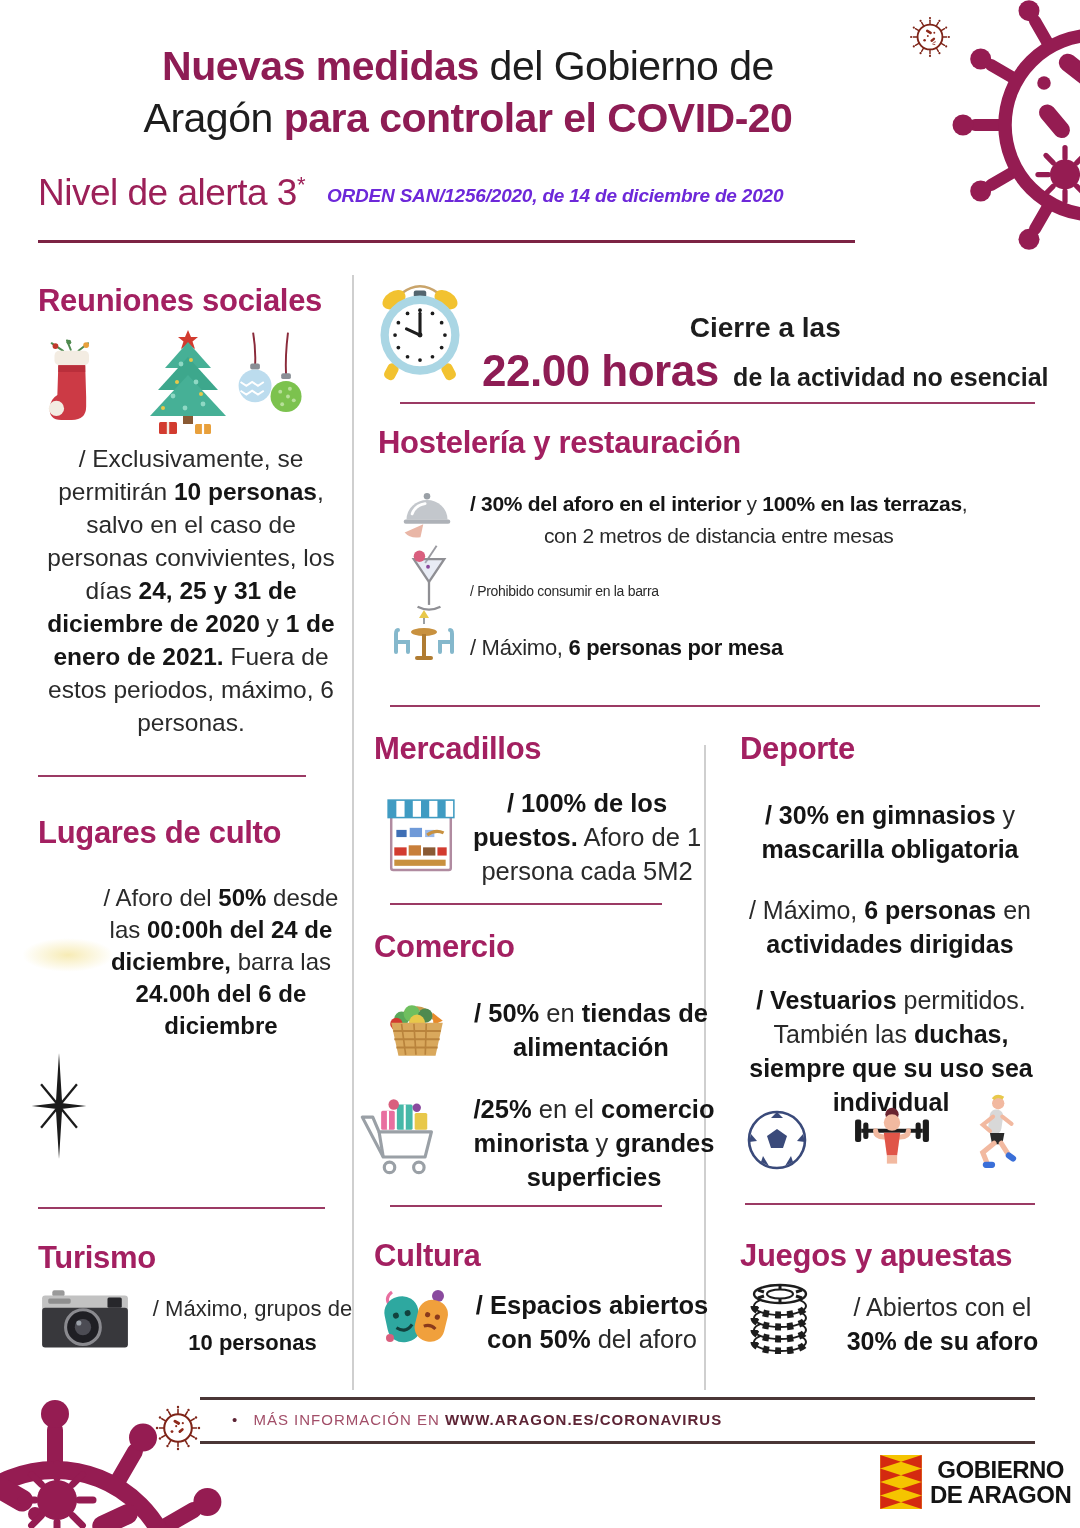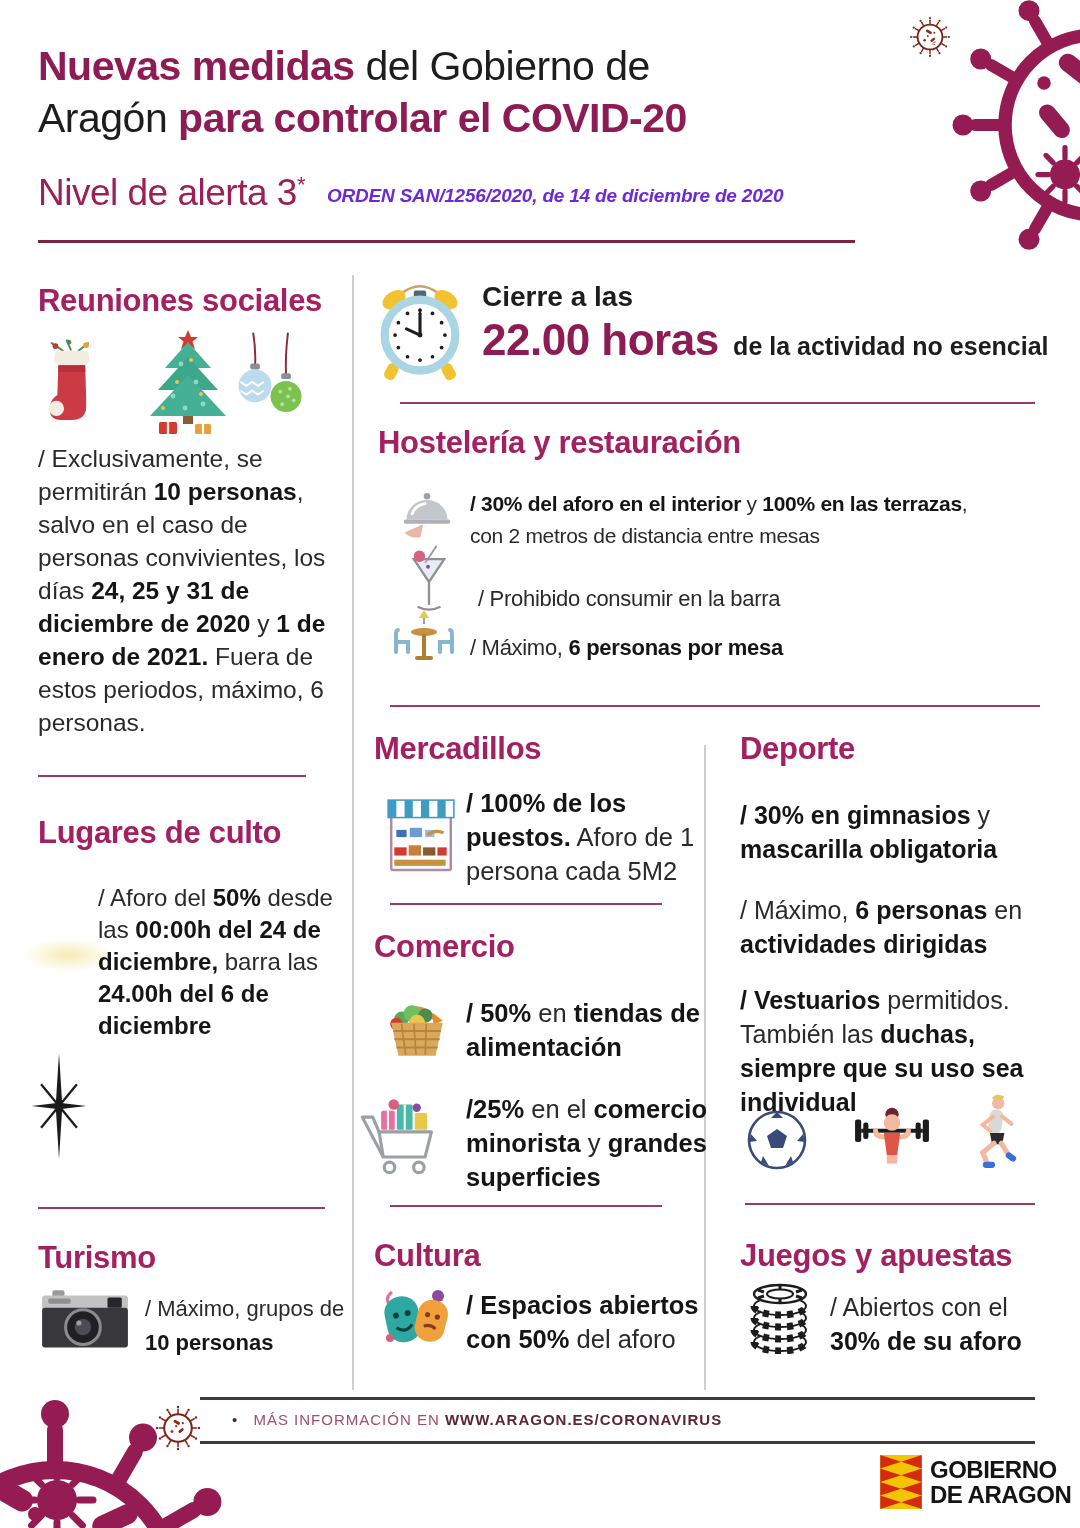--- a/index.html
+++ b/index.html
@@ -1,30 +1,30 @@
 <!DOCTYPE html>
 <html><head>
 <meta charset="utf-8">
 <style>
   html,body{margin:0;padding:0;background:#e9e9e9;}
   .page{position:relative;width:1080px;height:1528px;background:#ffffff;overflow:hidden;
-        font-family:"Liberation Sans", sans-serif;color:#1f1f1f;margin:0 auto;}
+        font-family:"Liberation Sans", sans-serif;color:#1f1f1f;margin:0 auto;text-align:center;}
   .abs{position:absolute;}
   .sec-title{position:absolute;font-size:31px;font-weight:700;color:#a32061;letter-spacing:-0.3px;}
   .h1{font-size:41px;line-height:52px;font-weight:400;color:#1d1d1d;letter-spacing:-0.5px;}
   .h1 b{color:#8e1c54;font-weight:700;}
   .alert{font-size:37px;color:#9c2058;font-weight:400;letter-spacing:-0.5px;}
   .alert sup{font-size:22px;}
   .order{font-size:19px;font-style:italic;font-weight:700;color:#6d28d9;letter-spacing:-0.2px;}
   .rule{position:absolute;height:2px;background:#9b3a64;}
   .rule-thick{position:absolute;height:3px;background:#7c2344;}
   .vline{position:absolute;width:2px;background:#cfcfcf;}
   .txt{position:absolute;color:#2a2a2a;}
   .txt b{color:#151515;font-weight:700;}
-  .closure-l1{font-size:28px;font-weight:700;color:#1d1d1d;}
+  .closure-l1{font-size:28px;font-weight:700;color:#1d1d1d;margin-top:31px;}
   .closure-time{font-size:44px;font-weight:700;color:#8e1c54;letter-spacing:-0.5px;}
   .closure-rest{font-size:25px;font-weight:700;color:#1d1d1d;}
   .host-line{white-space:nowrap;font-size:21px;line-height:32px;letter-spacing:-0.3px;}
   .footer-info{font-size:15px;letter-spacing:1px;color:#a24e68;}
   .footer-info b{color:#5d2435;font-weight:700;}
   .logo-text{font-size:24px;line-height:25px;font-weight:700;color:#141414;letter-spacing:-0.5px;}
   .faint-star{position:absolute;width:92px;height:34px;border-radius:50%;
      background:radial-gradient(ellipse at center, rgba(240,219,120,0.55) 0%, rgba(240,219,120,0) 70%);}
   svg{display:block;}
 </style>
@@ -313,21 +313,21 @@
   <div class="abs" style="left:408px;top:543px;">
     <svg width="42" height="78" viewBox="0 0 44 80">
       <line x1="30" y1="2" x2="18" y2="20" stroke="#9a9aa0" stroke-width="2"></line>
       <path d="M6 16 L38 16 L22 40 Z" fill="rgba(190,200,225,0.35)" stroke="#8f8f94" stroke-width="2.4"></path>
       <circle cx="12" cy="13" r="6" fill="#d95f7e"></circle>
       <circle cx="21" cy="24" r="2" fill="#8a4a9e"></circle>
       <line x1="22" y1="40" x2="22" y2="64" stroke="#8f8f94" stroke-width="2.4"></line>
       <path d="M10 66 Q22 72 34 66" stroke="#8f8f94" stroke-width="2.4" fill="none"></path>
     </svg>
   </div>
-  <p class="txt host-line" style="left:470px;top:575px;margin:8px;font-size:22px;">/ Prohibido consumir en la barra</p>
+  <p class="txt host-line" style="left:470px;top:575px;margin:0;font-size:14px;">/ Prohibido consumir en la barra</p>
 
   <div class="abs" style="left:392px;top:608px;">
     <svg width="64" height="60" viewBox="0 0 64 60">
       <polygon points="32,2 27,10 37,10" fill="#e8c84a"></polygon>
       <line x1="32" y1="10" x2="32" y2="16" stroke="#9aa0a6" stroke-width="2"></line>
       <path d="M6 22 Q4 22 4 26 L4 44 M4 34 L16 34 L16 44" stroke="#85b8cc" stroke-width="4" fill="none" stroke-linecap="round"></path>
       <path d="M58 22 Q60 22 60 26 L60 44 M60 34 L48 34 L48 44" stroke="#85b8cc" stroke-width="4" fill="none" stroke-linecap="round"></path>
       <ellipse cx="32" cy="24" rx="13" ry="4" fill="#c8913f"></ellipse>
       <rect x="30" y="26" width="4" height="22" fill="#b07c32"></rect>
       <rect x="23" y="48" width="18" height="4" rx="2" fill="#b07c32"></rect>

